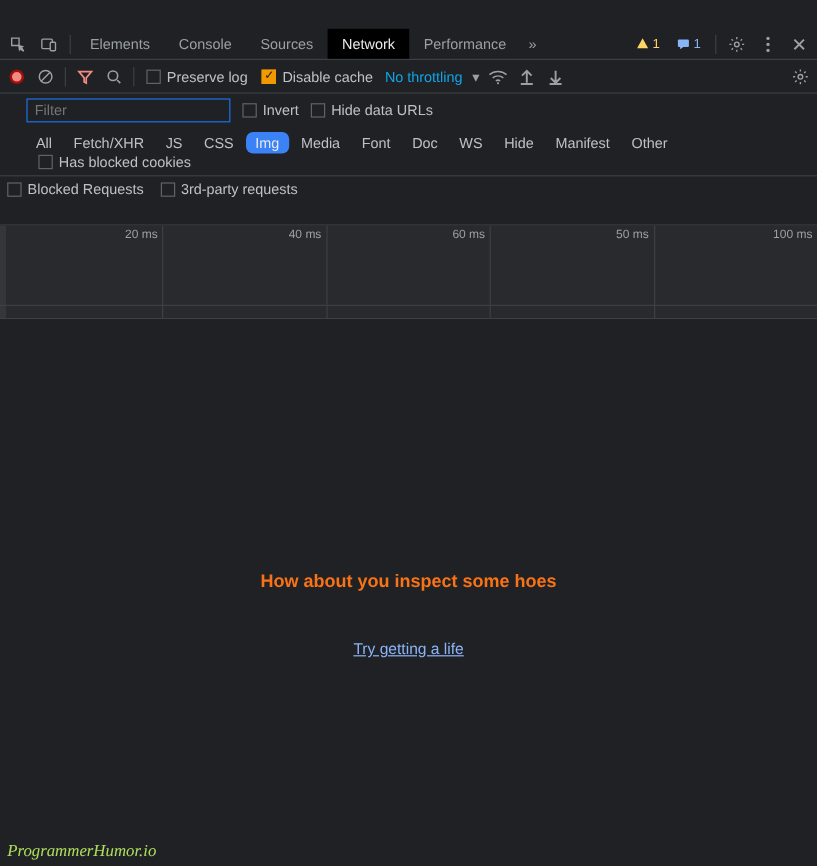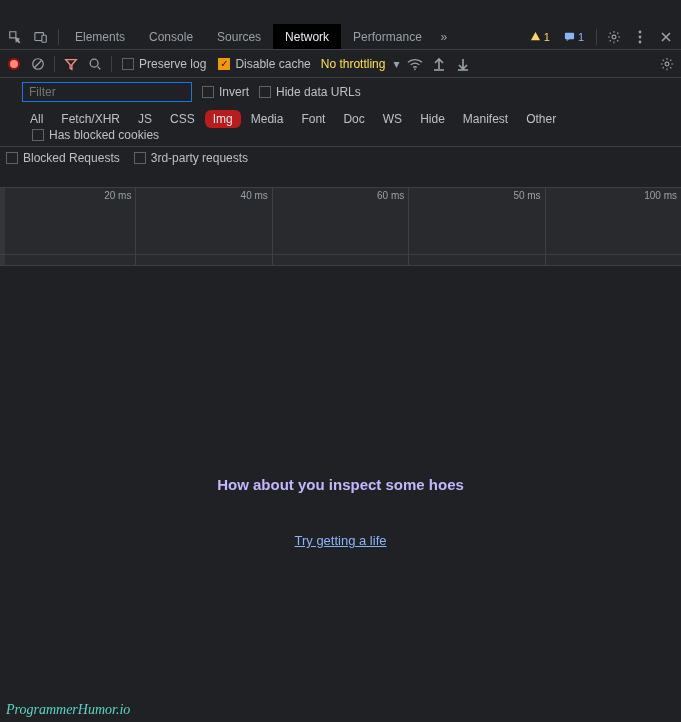--- a/index.html
+++ b/index.html
@@ -144,21 +144,21 @@
     gap:0;
   }
   .typebtn{
     padding:2px 8px;
     color:#bdc1c6;
     cursor:pointer;
     border-radius:6px;
     margin-right:2px;
   }
   .typebtn.active{
-    background:#b91c1c;
+    background:#3b82f6;
     color:#e8eaed;
   }
 
   
   .filterbar2{
     display:flex;
     align-items:center;
     padding:4px 6px 22px;
     gap:14px;
     border-bottom:1px solid #3c4043;
@@ -197,37 +197,37 @@
     position:relative;
     height:492px;
     background:#202124;
     display:flex;
     flex-direction:column;
     align-items:center;
     justify-content:center;
     gap:40px;
   }
   .mainpanel .msg{
-    color:#c4b5fd;
+    color:#f97316;
     font-weight:bold;
     font-size:15px;
   }
   .mainpanel .link{
     color:#8ab4f8;
     text-decoration:underline;
     font-size:13px;
     cursor:pointer;
   }
 
   
   .watermark{
     position:absolute;
     left:6px;
     bottom:4px;
-    color:#5eead4;
+    color:#bef264;
     font-style:italic;
     font-family: Georgia, serif;
     font-size:14px;
     opacity:0.9;
   }
 
   svg{display:block;}
   .filter-active { color:#f28b82 !important; }
   .record-dot { width:12px;height:12px;border-radius:50%;background:#f28b82;border:2px solid #a50e0e;}
 </style>
@@ -318,21 +318,21 @@
   <div class="vdiv"></div>
   <label class="check">
     <span class="checkbox"></span>
     <span>Preserve log</span>
   </label>
   <label class="check">
     <span class="checkbox checked"></span>
     <span>Disable cache</span>
   </label>
   <div class="throttle-wrap">
-    <span style="color:#fde047;">No throttling</span>
+    <span style="color:#0ea5e9;">No throttling</span>
     <span class="caret" style="position:static;margin-left:8px;">▾</span>
   </div>
   <div class="tbtn">
     <svg width="16" height="14" viewBox="0 0 18 14">
         <path fill="none" stroke="#9aa0a6" stroke-width="1.4" d="M1 5a12 12 0 0116 0M4 8a8 8 0 0110 0M7 11a3 3 0 014 0"></path>
         <circle cx="9" cy="13" r="1" fill="#9aa0a6"></circle>
       </svg>
   </div>
   <div class="tbtn">
     <svg width="12" height="14" viewBox="0 0 12 14">

